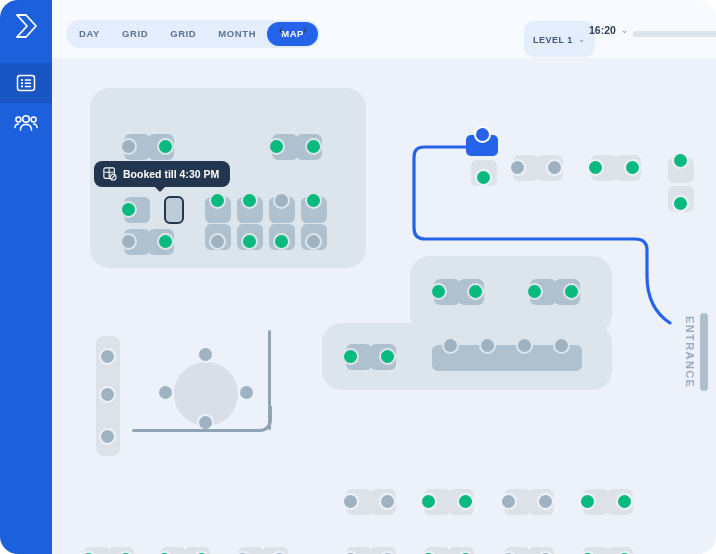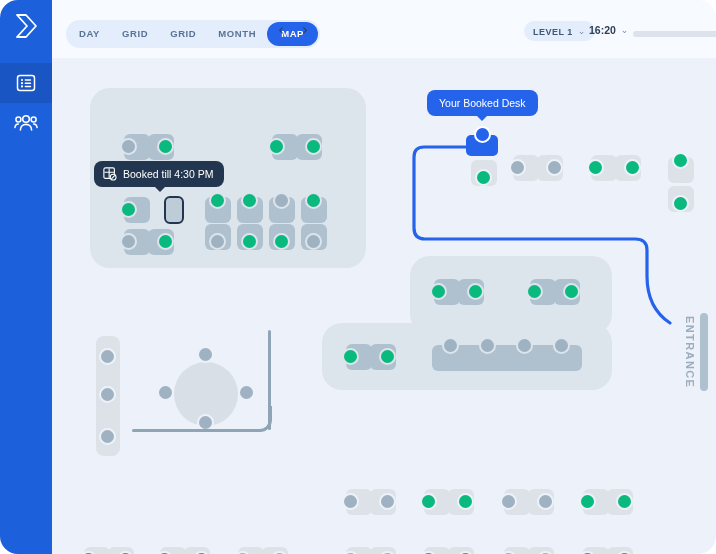--- a/index.html
+++ b/index.html
@@ -123,21 +123,21 @@
     vertical-align: 1px;
     font-family: "DejaVu Sans", sans-serif;
   }
 
   .level-pill {
     position: absolute;
     left: 472px; top: 21px;
     height: 20px;
     background: #E3EDFB;
     border-radius: 10px;
-    padding: 0 9px;
+    padding: 8px 9px;
     font-size: 9px;
     font-weight: bold;
     letter-spacing: 0.5px;
     color: #41587A;
     line-height: 20px;
     white-space: nowrap;
     cursor: pointer;
     text-align: right;
   }
 
@@ -497,36 +497,32 @@
       <div class="desk o-bottom free" style="left:178px; top:136px;">
           <div class="block"></div>
           <div class="dot"></div>
         </div>
       <div class="desk o-bottom" style="left:210px; top:136px;">
           <div class="block"></div>
           <div class="dot"></div>
         </div>
     </div>
 
-    <div class="tooltip-dark" style="left:42px; top:103px;">
+    <div class="tooltip-dark" style="left:42px; top:103px;font-weight:bold;">
       <svg width="14" height="14" viewBox="0 0 16 16">
         <rect x="1" y="1" width="12" height="12" rx="1.6" fill="none" stroke="#ffffff" stroke-width="1.3"></rect>
         <line x1="7" y1="1.6" x2="7" y2="12.4" stroke="#ffffff" stroke-width="1.3"></line>
         <line x1="1.6" y1="6" x2="12.4" y2="6" stroke="#ffffff" stroke-width="1.3"></line>
         <circle cx="11.6" cy="11.6" r="3.3" fill="#22364F" stroke="#ffffff" stroke-width="1.2"></circle>
         <line x1="9.6" y1="13.6" x2="13.6" y2="9.6" stroke="#ffffff" stroke-width="1.2"></line>
       </svg>
       <span class="label">Booked till 4:30 PM</span>
       <div class="tail"></div>
     </div>
 
-    <div class="tooltip-blue" style="left:375px; top:32px;">
-      <span class="label">Your Booked Desk</span>
-      <div class="tail"></div>
-    </div>
 
     <div class="my-desk" style="left:414px; top:68px;">
       <div class="seat"></div>
       <div class="head"></div>
     </div>
 
     <svg class="route" width="664" height="496">
       <path d="M416 89 L372 89 Q362 89 362 99 L362 170 Q362 181 373 181 L583 181 Q595 181 595 192 L595 218 Q595 250 618 265" fill="none" stroke="#2563EB" stroke-width="3.2" stroke-linecap="round"></path>
     </svg>
 

